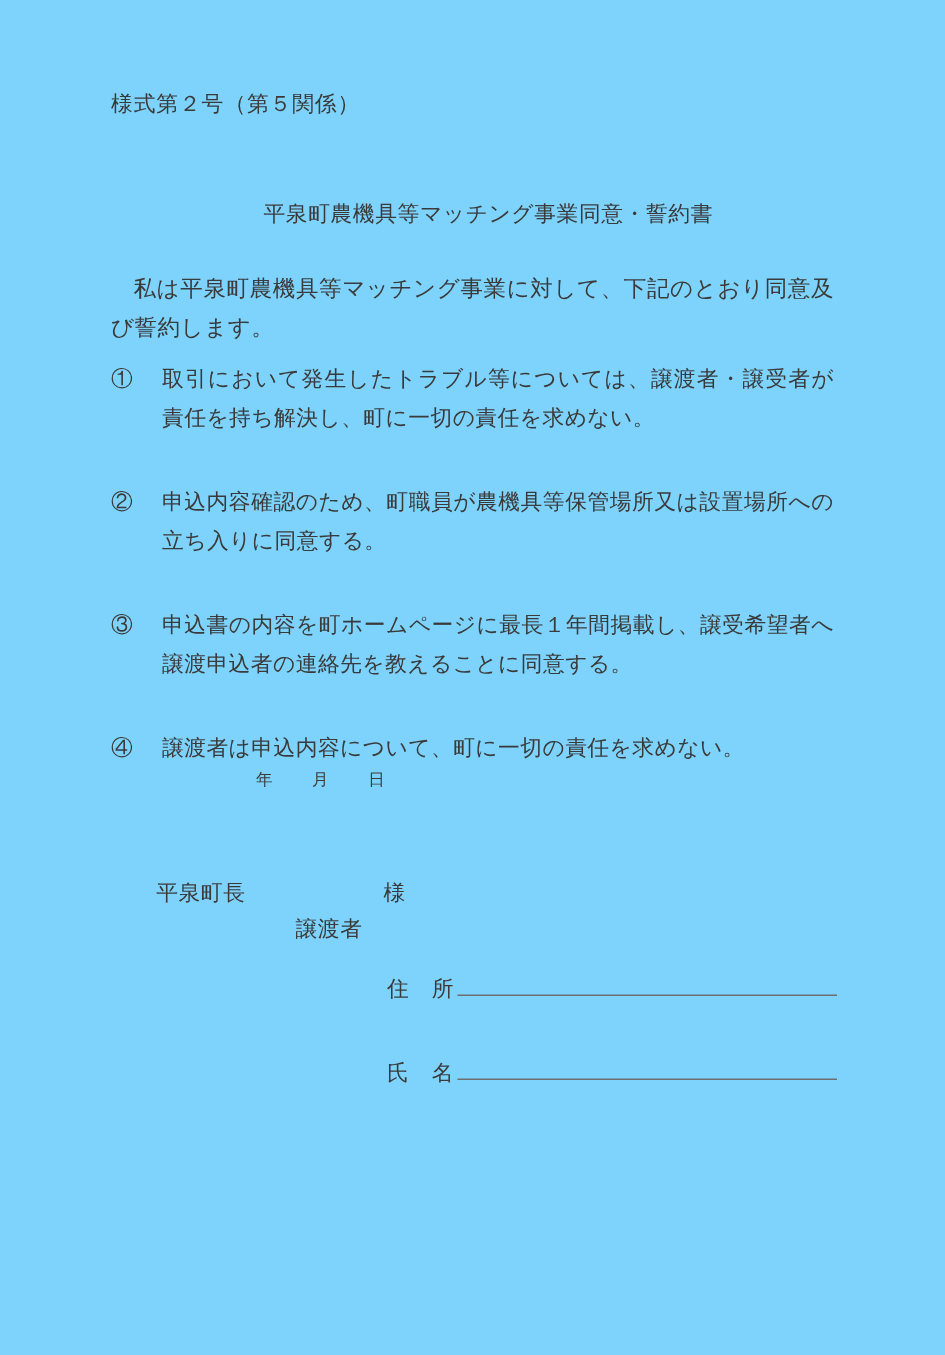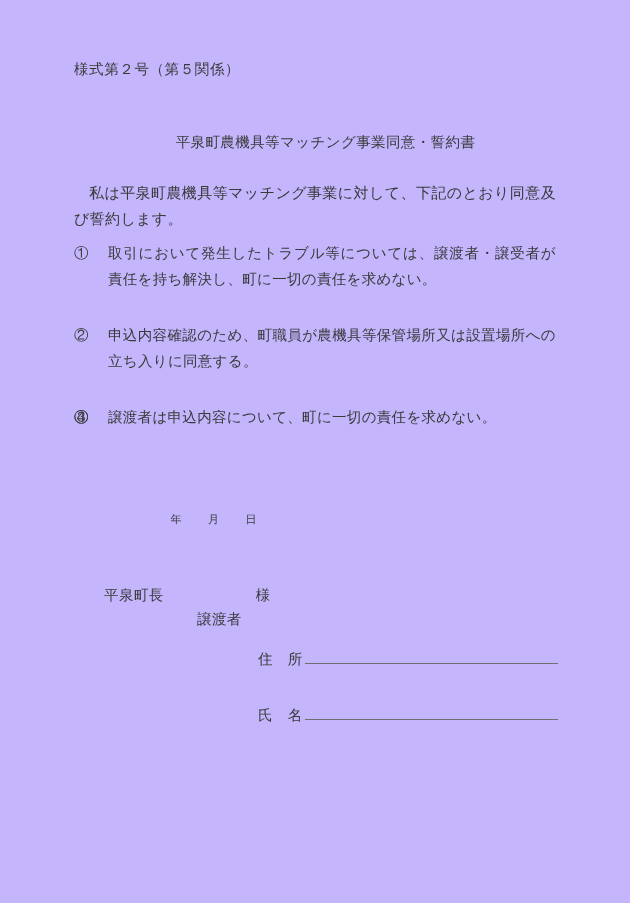--- a/index.html
+++ b/index.html
@@ -12,21 +12,21 @@
     width: 630px;
     height: 903px;
     position: relative;
     font-family: "Liberation Serif", "DejaVu Serif", serif;
     color: #3a3a3a;
     overflow: hidden;
   }
   .page {
     position: absolute;
     inset: 0;
-    background: #c4b5fd;
+    background: #7dd3fc;
   }
 
   
   .form-number {
     position: absolute;
     left: 74px;
     top: 60px;
     font-size: 14.5px;
     letter-spacing: 0.6px;
     white-space: pre;
@@ -162,20 +162,21 @@
       <span class="clause-text">取引において発生したトラブル等については、譲渡者・譲受者が責任を持ち解決し、町に一切の責任を求めない。</span>
     </div>
 
     <div class="clause">
       <span class="clause-marker">②</span>
       <span class="clause-text">申込内容確認のため、町職員が農機具等保管場所又は設置場所への立ち入りに同意する。</span>
     </div>
 
     <div class="clause">
       <span class="clause-marker">③</span>
+      <span class="clause-text">申込書の内容を町ホームページに最長１年間掲載し、譲受希望者へ譲渡申込者の連絡先を教えることに同意する。</span>
     </div>
 
     <div class="clause">
       <span class="clause-marker">④</span>
       <span class="clause-text">譲渡者は申込内容について、町に一切の責任を求めない。</span>
     </div>
 
   </div>
 
   <div class="date-line">

